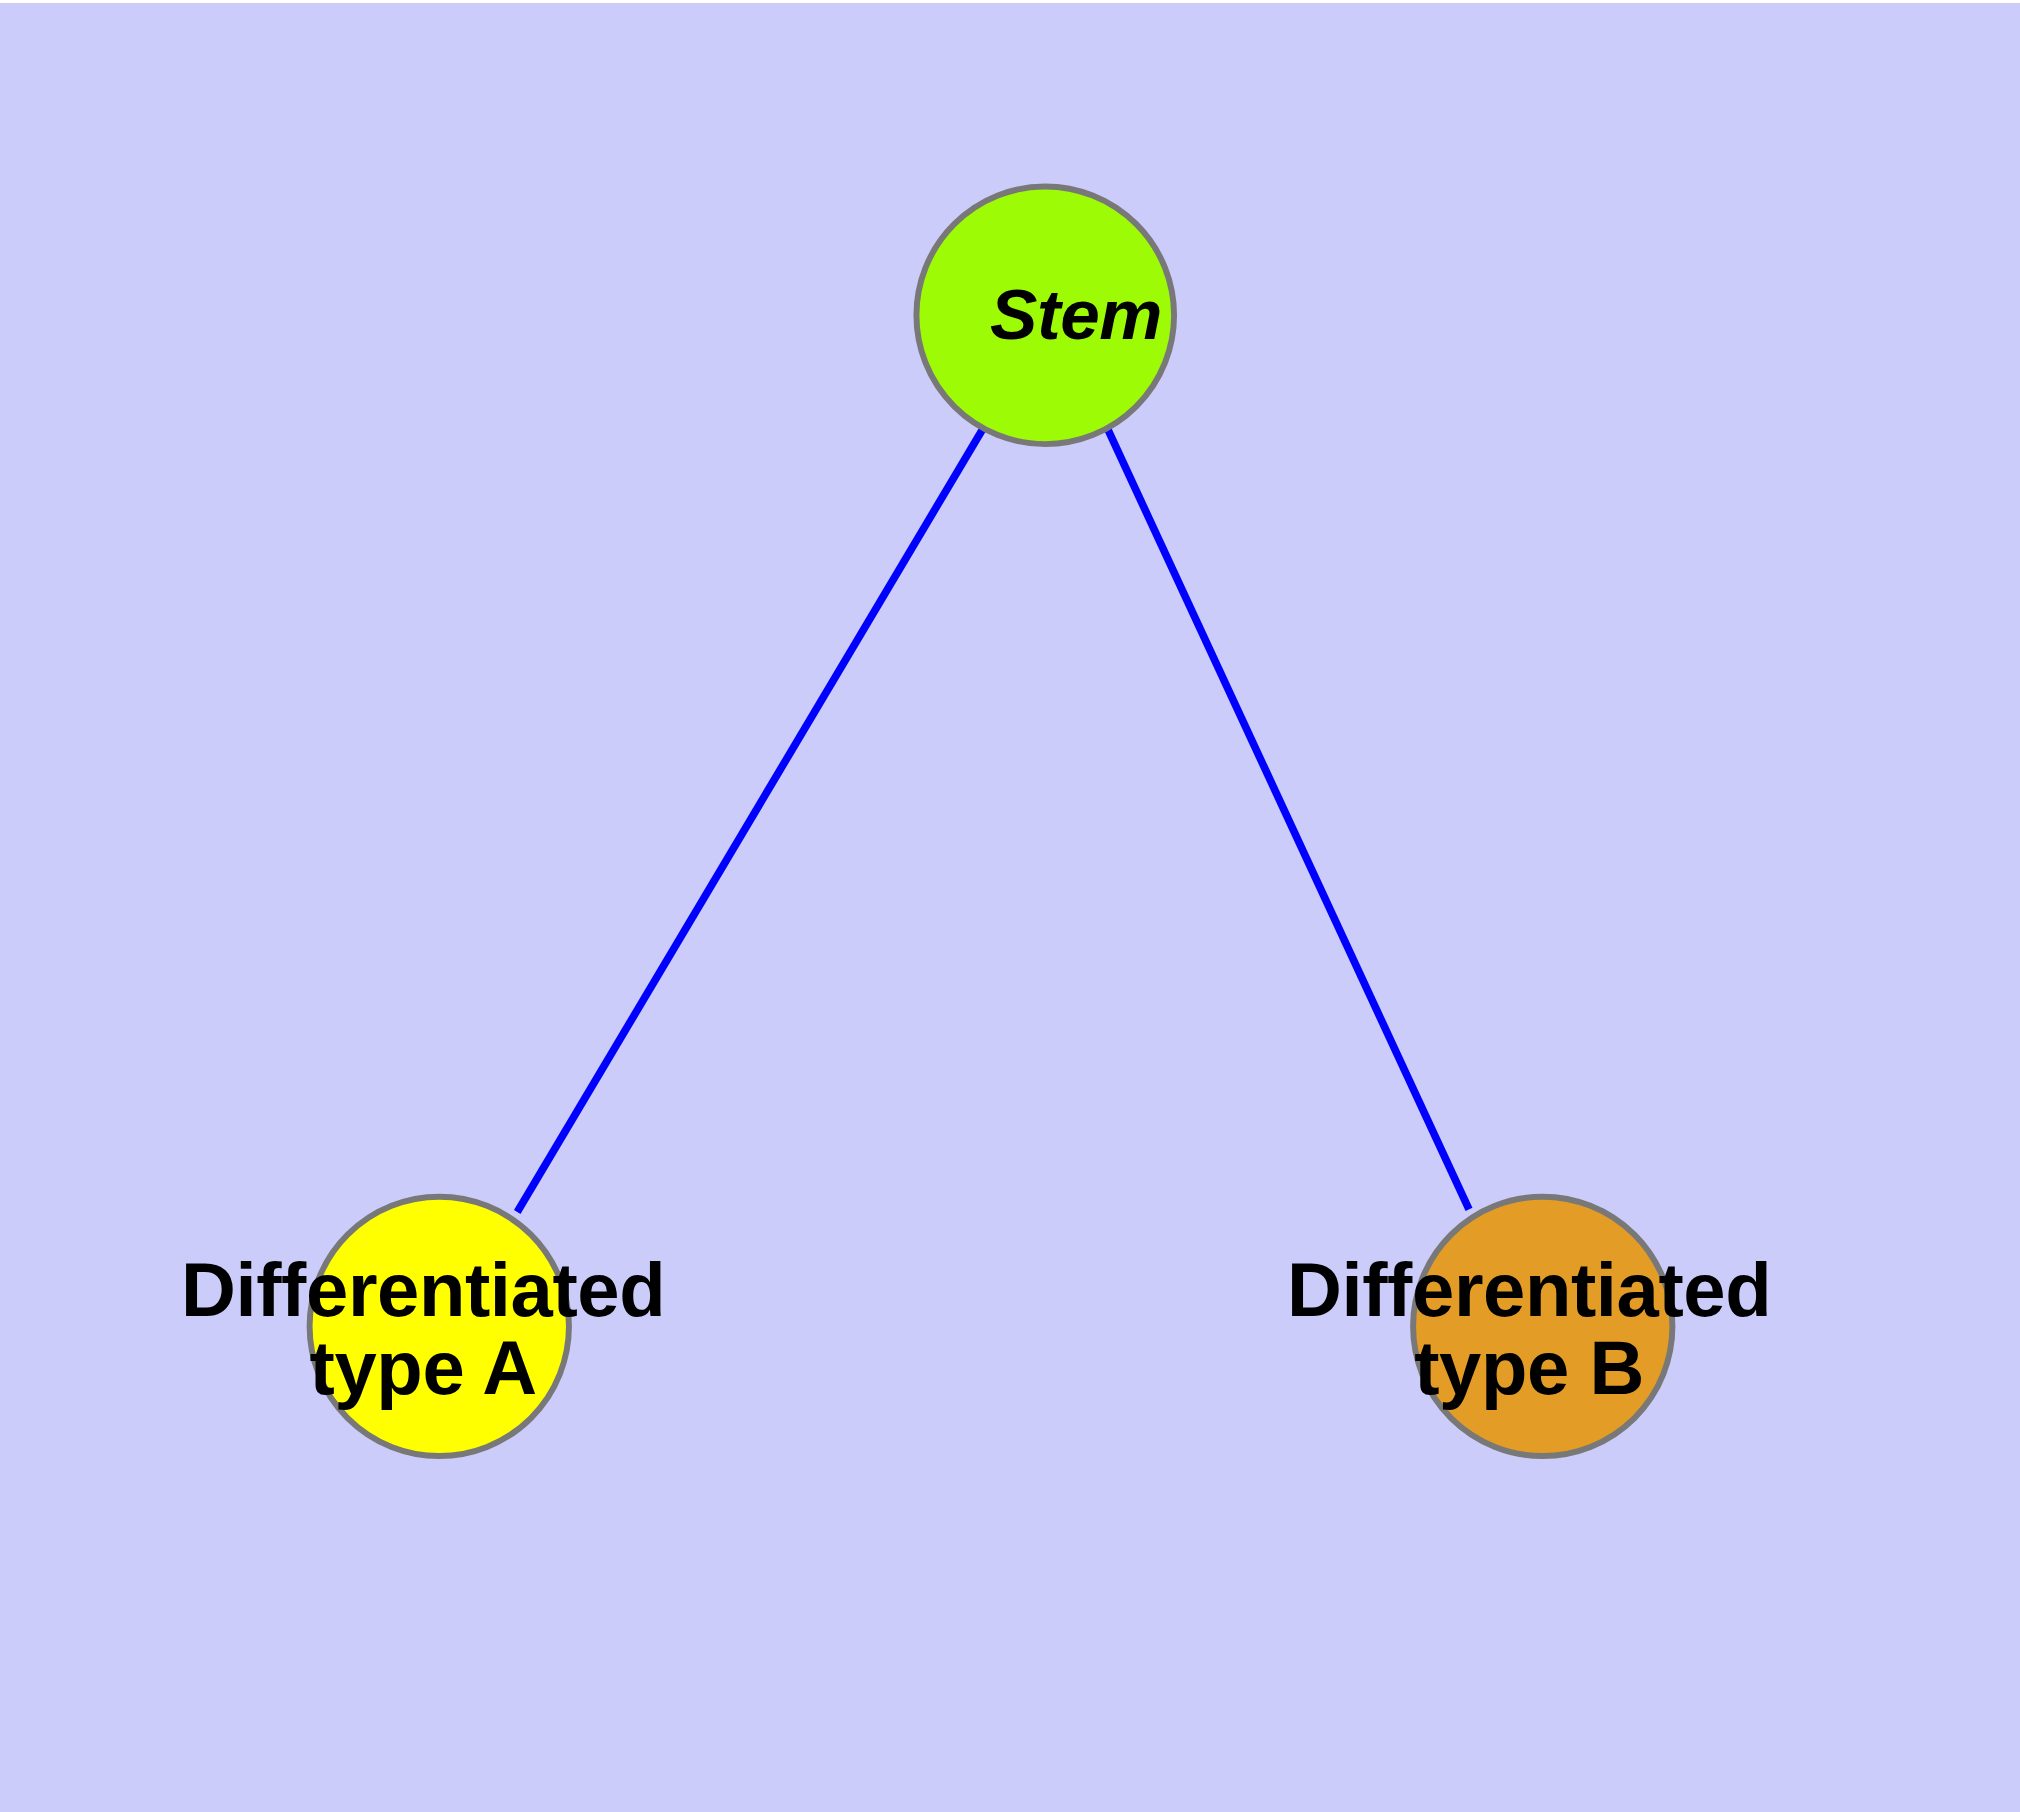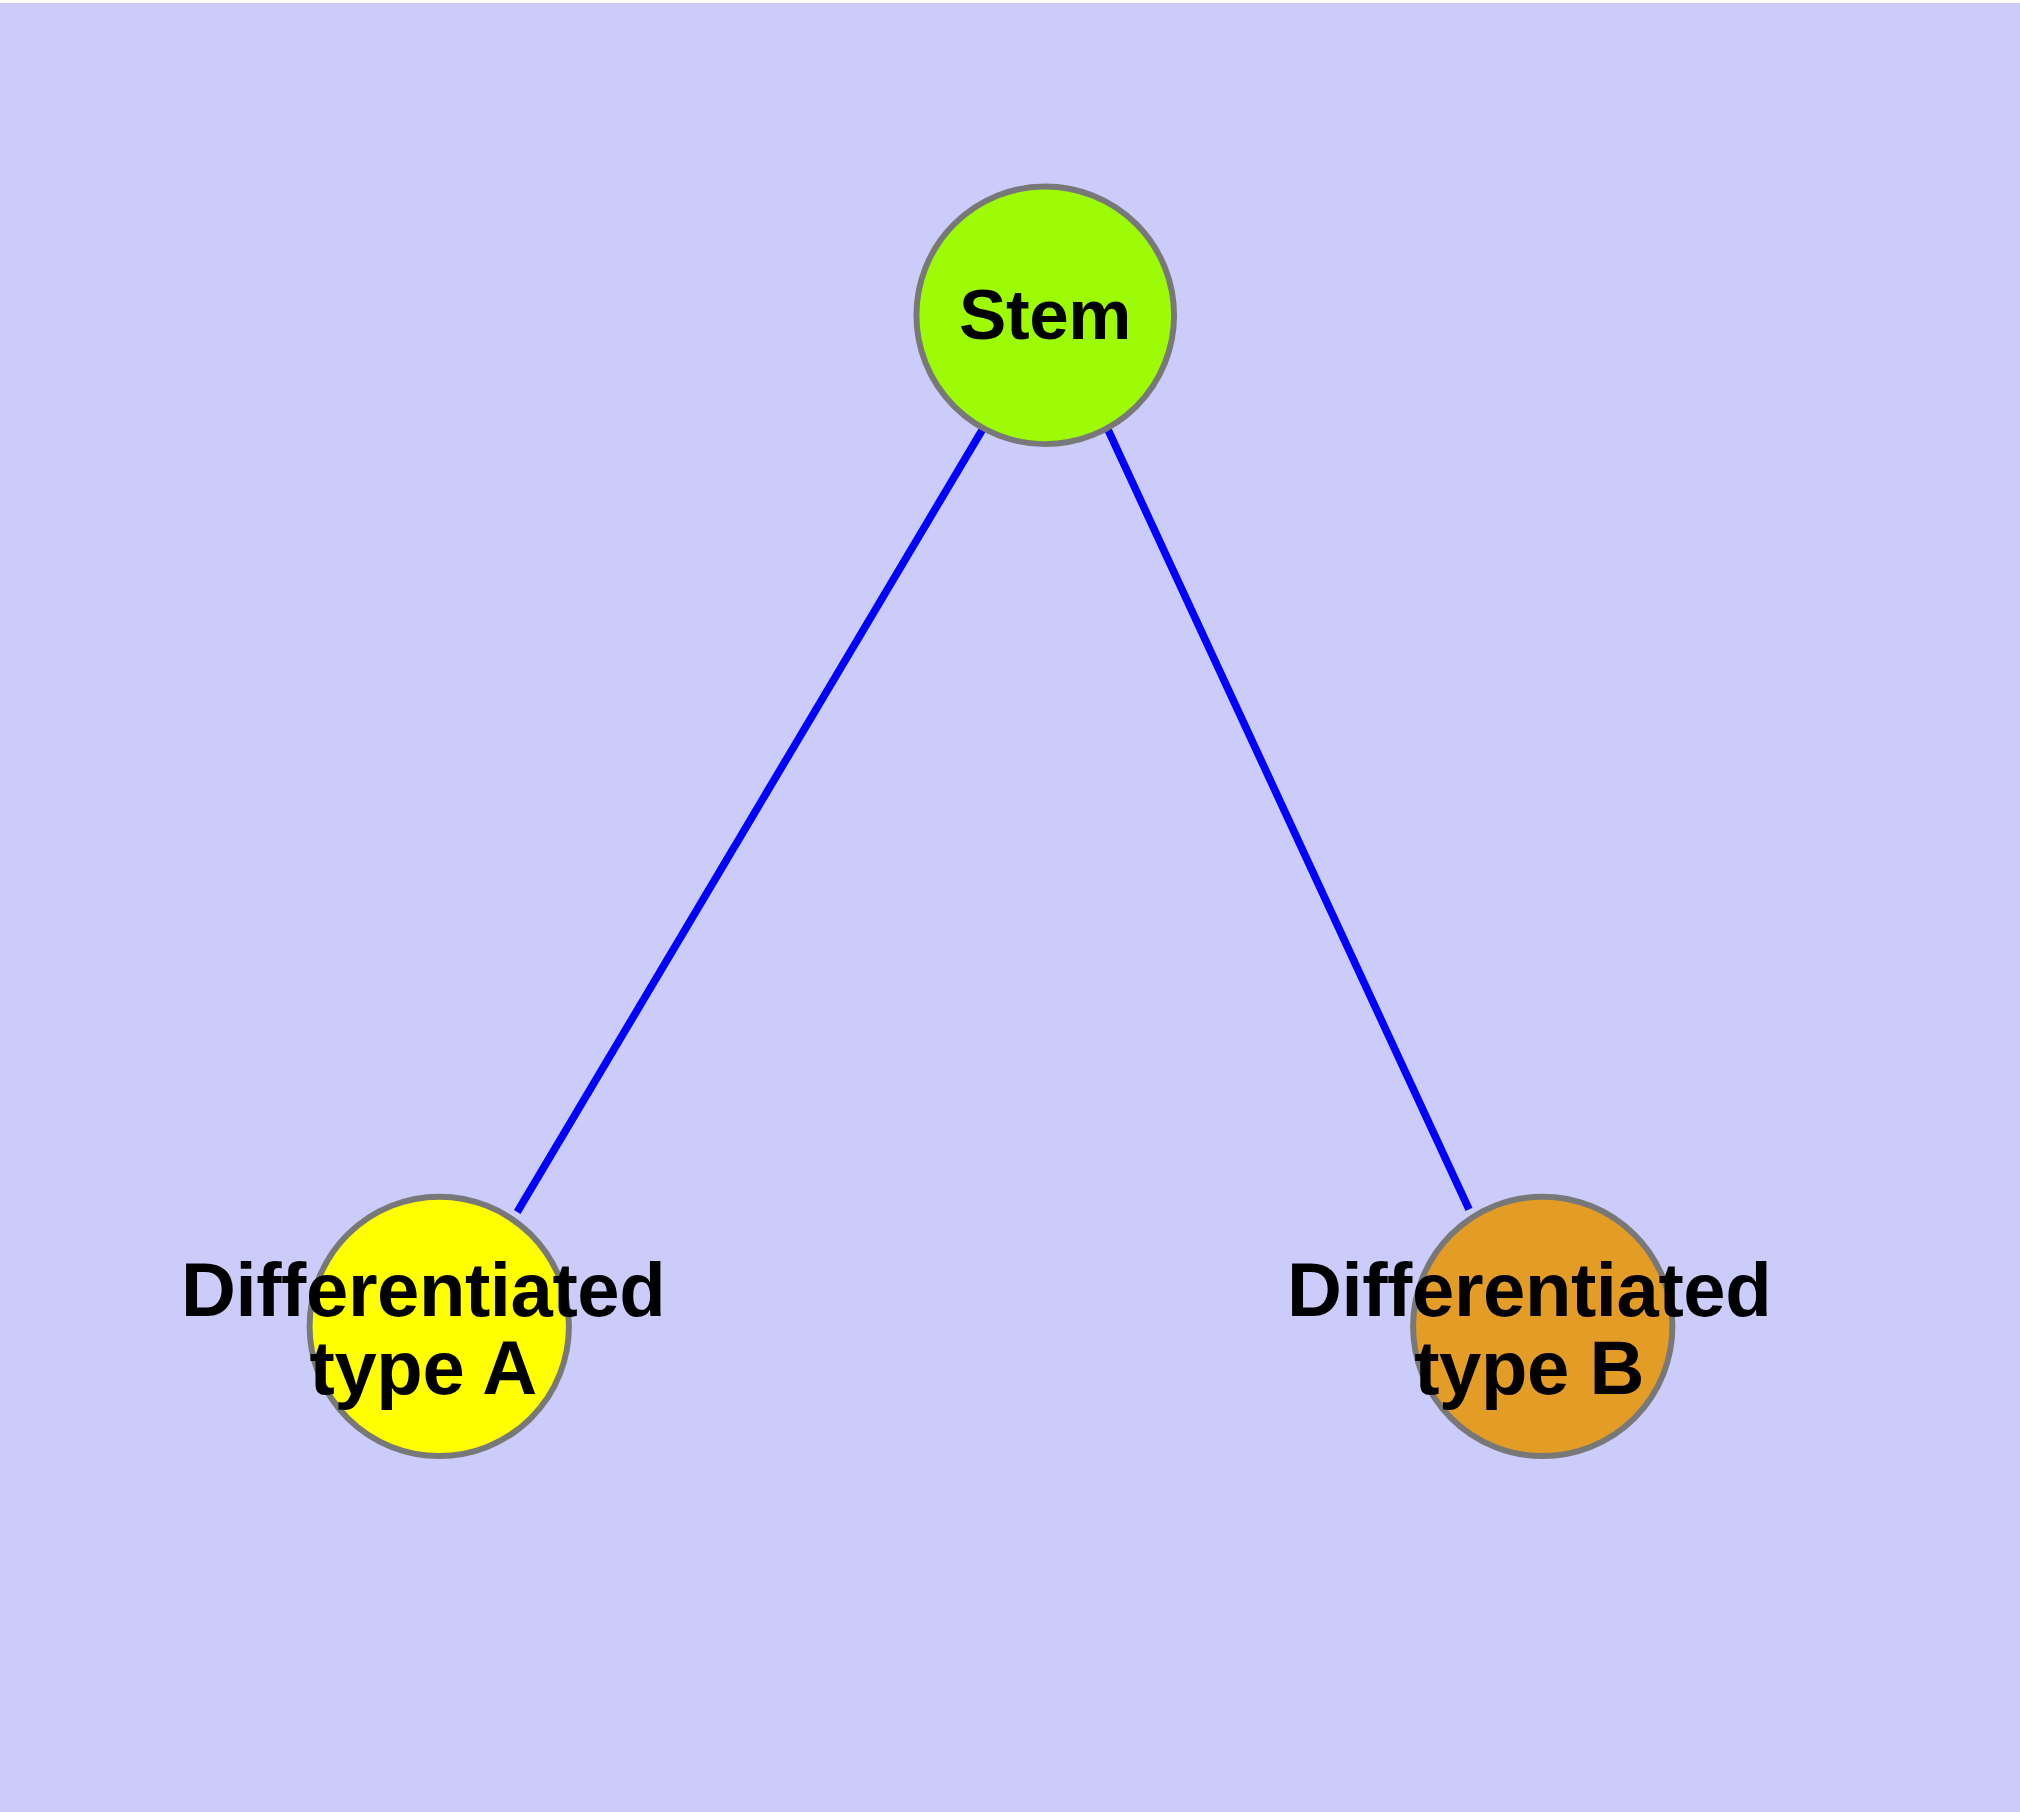--- a/index.html
+++ b/index.html
@@ -61,21 +61,21 @@
         <line x1="1307" y1="507" x2="1733" y2="1427" stroke="#0000ff" stroke-width="9" stroke-linecap="butt"></line>
       </g>
     <g id="nodes-group">
         <circle cx="1233" cy="372" r="152" fill="#9efb06" stroke="#787878" stroke-width="7"></circle>
         <circle cx="518" cy="1565" r="153" fill="#ffff00" stroke="#787878" stroke-width="7"></circle>
         <circle cx="1820" cy="1565" r="153" fill="#e39c26" stroke="#787878" stroke-width="7"></circle>
       </g>
   </svg>
 
   <div id="labels-layer">
-      <div class="node-label root" style="font-size: 71px; color: rgb(0, 0, 0); left: 959px; top: 279px; visibility: visible;">Stem</div>
+      <div class="node-label root" style="font-size: 71px; color: rgb(0, 0, 0); left: 990px; top: 279px; visibility: visible; font-style: italic;">Stem</div>
       <div class="node-label leaf" style="font-size: 76px; color: rgb(0, 0, 0); left: 181px; top: 1251px; visibility: visible;">Differentiated
 type A</div>
       <div class="node-label leaf" style="font-size: 76px; color: rgb(0, 0, 0); left: 1287px; top: 1251px; visibility: visible;">Differentiated
 type B</div>
     </div>
 
 </div>
 
 
 </body></html>

